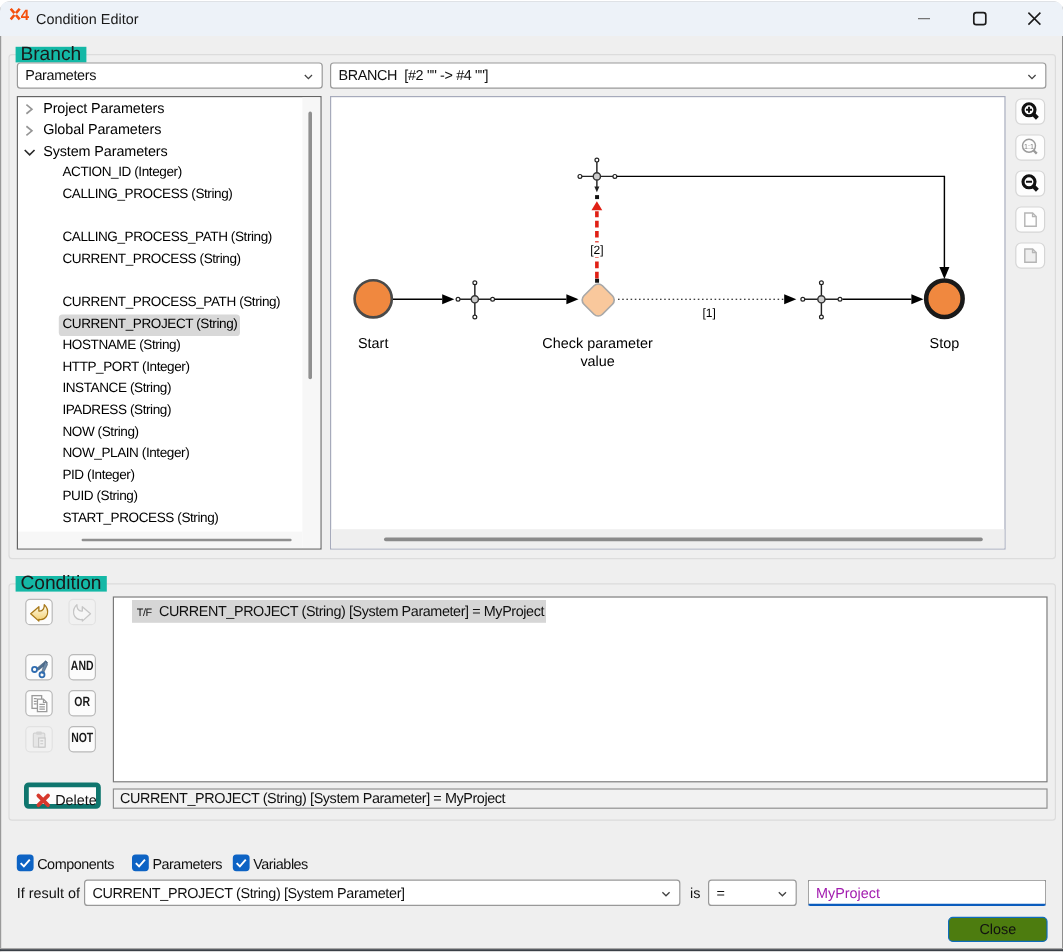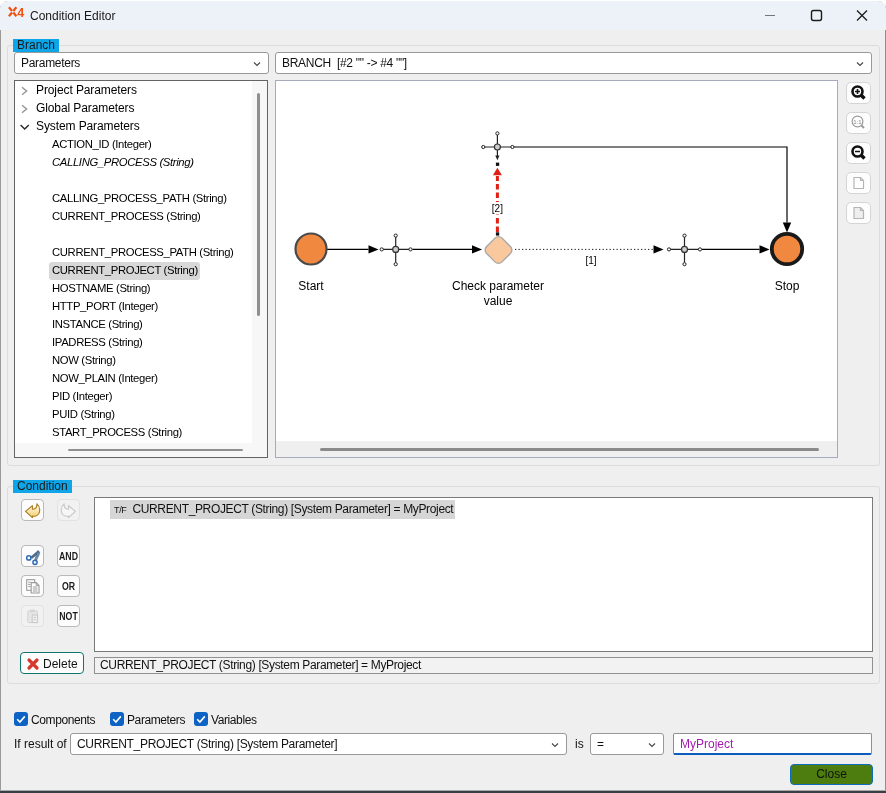--- a/index.html
+++ b/index.html
@@ -7,36 +7,36 @@
 #win{position:absolute;left:0;top:1px;width:886px;height:792px;background:#efefef;border-radius:8px 8px 0 0;box-sizing:border-box;overflow:hidden;}
 #edgeL{position:absolute;left:0;top:0;width:1px;height:100%;background:#9a9a9a;}
 #edgeR{position:absolute;left:884.5px;top:0;width:1.5px;height:100%;background:#8e8e8e;}
 #titlebar{position:absolute;left:0;top:0;width:100%;height:29px;background:#edf2f8;}
 #logo{position:absolute;left:8px;top:5px;}
 #title{position:absolute;left:30px;top:8px;font-size:12px;color:#191919;}
 .capbtn{position:absolute;top:0;width:46px;height:29px;}
 #bottombar1{position:absolute;left:0;bottom:2px;width:100%;height:1px;background:#a8a8a8;}
 #bottombar2{position:absolute;left:0;bottom:0;width:100%;height:2px;background:#3a3f46;}
 .groupbox{position:absolute;border:1px solid #dcdcdc;border-radius:3px;}
-.grouplabel{position:absolute;top:-7px;left:5px;background:#0ea5e9;padding:0 4px;font-size:12px;color:#1a1a1a;line-height:13px;}
+.grouplabel{position:absolute;top:-7px;left:5px;background:#14b8a6;padding:0 4px;font-size:16px;color:#1a1a1a;line-height:13px;}
 .combo{position:absolute;background:#fff;border:1px solid #999;border-radius:3px;box-sizing:border-box;font-size:12px;color:#111;}
 .combo .ct{position:absolute;left:6px;top:50%;transform:translateY(-50%);white-space:nowrap;letter-spacing:-0.3px;}
 .chev{position:absolute;right:7px;top:50%;margin-top:-3px;width:8px;height:8px;}
 #tree{position:absolute;left:14px;top:79px;width:254px;height:378px;background:#fff;border:1px solid #646464;box-sizing:border-box;overflow:hidden;}
 .trow{position:absolute;left:0;font-size:11.3px;letter-spacing:-0.35px;color:#000;height:18px;line-height:18px;white-space:nowrap;}
 #treesel{position:absolute;left:33.5px;top:181px;width:151px;height:18px;background:#d8d8d8;border-radius:3px;}
 #diagram{position:absolute;left:275px;top:79px;width:563px;height:378px;background:#fff;border:1px solid #a6aabb;box-sizing:border-box;}
 .zbtn{position:absolute;left:846px;width:25px;height:22px;background:#fdfdfd;border:1px solid #d5d5d5;border-radius:5px;box-sizing:border-box;}
 .tbtn{position:absolute;width:23px;height:22px;background:#fcfcfc;border:1px solid #b9b9b9;border-radius:4px;box-sizing:border-box;text-align:center;}
 .tbtn.dis{background:#f1f1f1;border-color:#e2e2e2;}
 .optxt{font-weight:bold;font-size:9.5px;line-height:20px;transform:scale(0.92,1.18);color:#1a1a1a;}
 #condlist{position:absolute;left:94px;top:496px;width:779px;height:155px;background:#fff;border:1px solid #7a7a7a;box-sizing:border-box;}
 #condrow{position:absolute;left:15px;top:2px;height:19px;background:#d6d6d6;font-size:12px;line-height:19px;padding:0 2px 0 4px;color:#111;white-space:nowrap;letter-spacing:-0.35px;}
 #condfield{position:absolute;left:94px;top:656px;width:779px;height:17px;background:#f2f2f2;border:1px solid #919191;box-sizing:border-box;font-size:12px;line-height:15px;color:#111;padding-left:5px;white-space:nowrap;letter-spacing:-0.35px;}
-#delbtn{position:absolute;left:20px;top:651px;width:64px;height:22px;background:#fcfcfc;border:1px solid #0f766e;border-radius:4px;box-sizing:border-box;font-size:12px;color:#111;}
+#delbtn{position:absolute;left:20px;top:651px;width:64px;height:22px;background:#fcfcfc;border:4px solid #0f766e;border-radius:4px;box-sizing:border-box;font-size:12px;color:#111;}
 .cb{position:absolute;width:14px;height:14px;background:#0d63c4;border-radius:3px;}
 .cblabel{position:absolute;top:712px;font-size:12px;color:#111;letter-spacing:-0.4px;}
 #closebtn{position:absolute;left:790px;top:763px;width:83px;height:21px;background:#4d7c0f;border:1px solid #0f6cbd;border-radius:4px;box-sizing:border-box;font-size:12px;color:#111;text-align:center;line-height:19px;}
 #myproj{position:absolute;left:673px;top:732px;width:199px;height:22px;background:#fff;border:1px solid #8f8f8f;border-bottom:2px solid #0b5cbd;border-radius:2px;box-sizing:border-box;font-size:12px;color:#a21caf;}
 .lbl{position:absolute;font-size:12px;color:#111;}
 </style>
 </head>
 <body>
 <div id="win">
   <div id="edgeL"></div>
@@ -83,21 +83,21 @@
     <div class="trow" style="left:21px;top:0px;font-size:12px;letter-spacing:-0.1px;">Project Parameters</div>
     <svg style="position:absolute;left:5px;top:23px" width="10" height="10">
         <path d="M2 1.2 L6.6 5 L2 8.8" fill="none" stroke="#969696" stroke-width="1.4"></path>
       </svg>
     <div class="trow" style="left:21px;top:18px;font-size:12px;letter-spacing:-0.1px;">Global Parameters</div>
     <svg style="position:absolute;left:4px;top:41px" width="11" height="10">
         <path d="M1.6 3 L5.7 7 L9.8 3" fill="none" stroke="#2a2a2a" stroke-width="1.4"></path>
       </svg>
     <div class="trow" style="left:21px;top:36px;font-size:12px;letter-spacing:-0.1px;">System Parameters</div>
     <div class="trow" style="left:37px;top:54px;">ACTION_ID (Integer)</div>
-    <div class="trow" style="left:37px;top:72px;font-style:italic;">CALLING_PROCESS (String)</div>
+    <div class="trow" style="left:37px;top:72px;">CALLING_PROCESS (String)</div>
     <div class="trow" style="left:37px;top:108px;">CALLING_PROCESS_PATH (String)</div>
     <div class="trow" style="left:37px;top:126px;">CURRENT_PROCESS (String)</div>
     <div class="trow" style="left:37px;top:162px;">CURRENT_PROCESS_PATH (String)</div>
     <div class="trow" style="left:37px;top:180px;">CURRENT_PROJECT (String)</div>
     <div class="trow" style="left:37px;top:198px;">HOSTNAME (String)</div>
     <div class="trow" style="left:37px;top:216px;">HTTP_PORT (Integer)</div>
     <div class="trow" style="left:37px;top:234px;">INSTANCE (String)</div>
     <div class="trow" style="left:37px;top:252px;">IPADRESS (String)</div>
     <div class="trow" style="left:37px;top:270px;">NOW (String)</div>
     <div class="trow" style="left:37px;top:288px;text-align:right;">NOW_PLAIN (Integer)</div>

